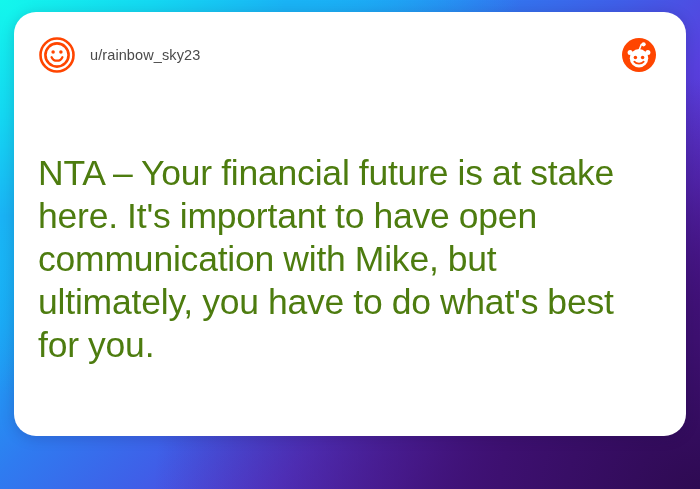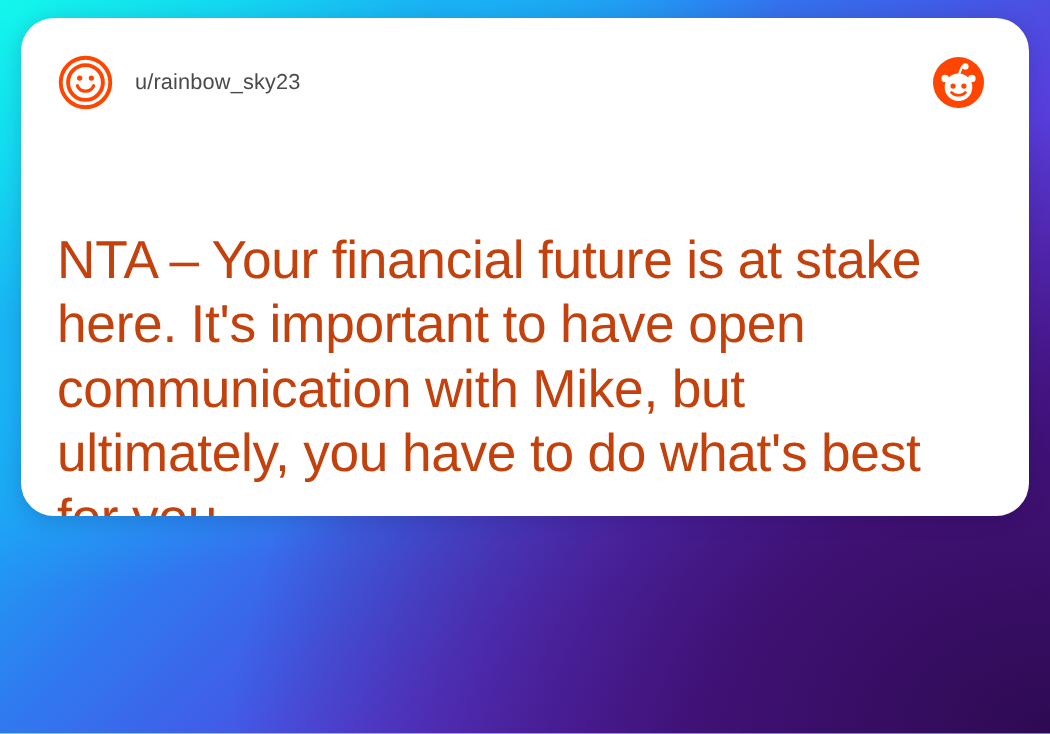--- a/index.html
+++ b/index.html
@@ -33,21 +33,21 @@
         #52189f 84%,
         #45117e 92%,
         #3a0d66 100%);
   }
 
   #card {
     position: absolute;
     left: 14px;
     top: 12px;
     width: 672px;
-    height: 332px;
+    height: 424px;
     background: #ffffff;
     border-radius: 22px;
     box-shadow: 0 2px 14px rgba(20, 10, 60, 0.18);
     overflow: hidden;
   }
 
   #card-header {
     position: absolute;
     left: 0;
     top: 0;
@@ -87,21 +87,21 @@
   #post-body {
     position: absolute;
     left: 24px;
     top: 140px;
     width: 614px;
   }
 
   #post-text {
     font-size: 35.5px;
     line-height: 43px;
-    color: #c2410c;
+    color: #4d7c0f;
     letter-spacing: -0.2px;
     word-spacing: -0.5px;
     font-family: "Liberation Sans", sans-serif;
     font-weight: 400;
     white-space: pre-wrap;
   }
 </style>
 </head>
 <body>
 

